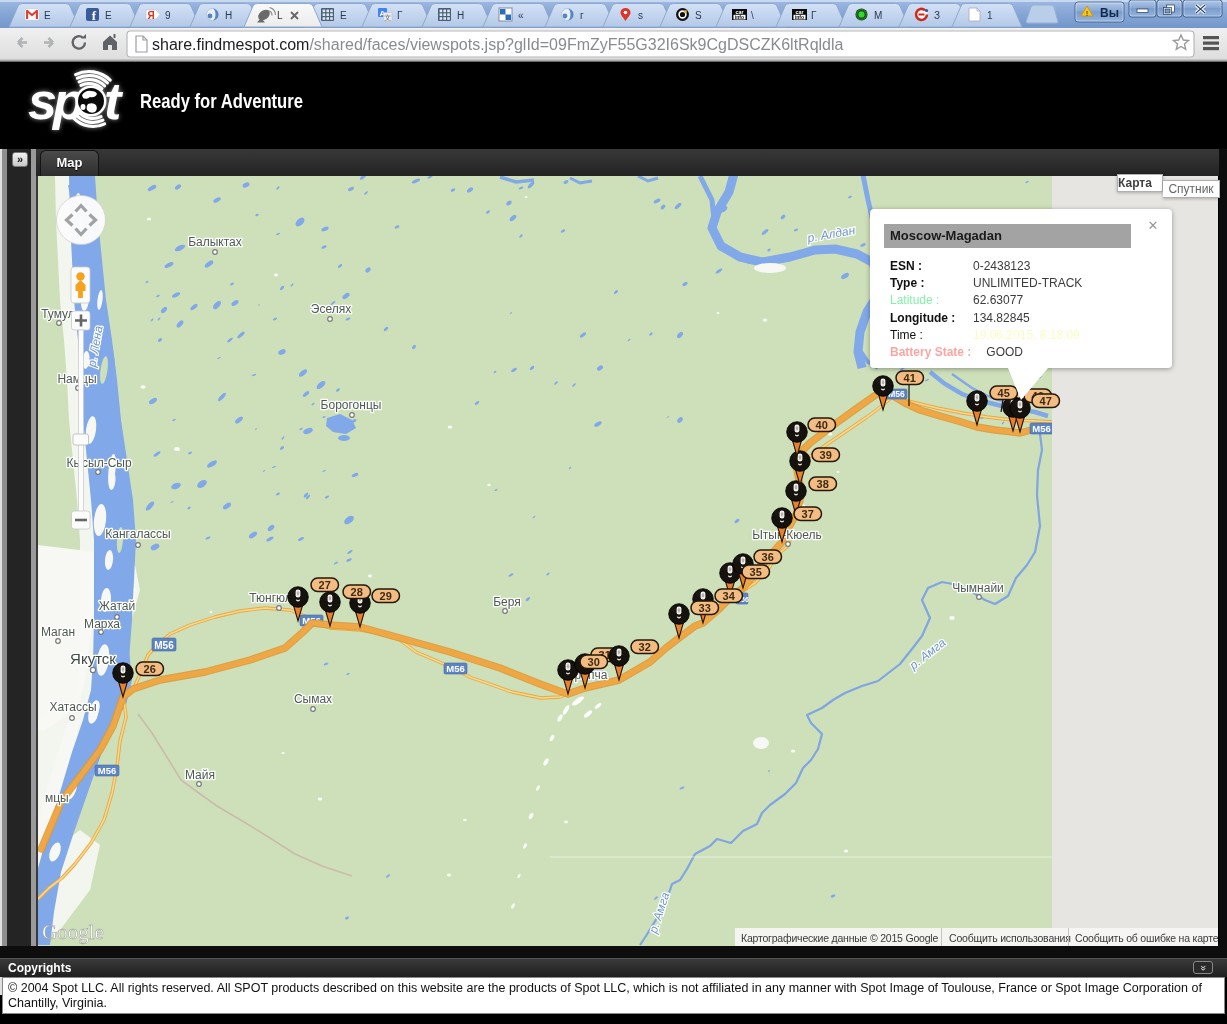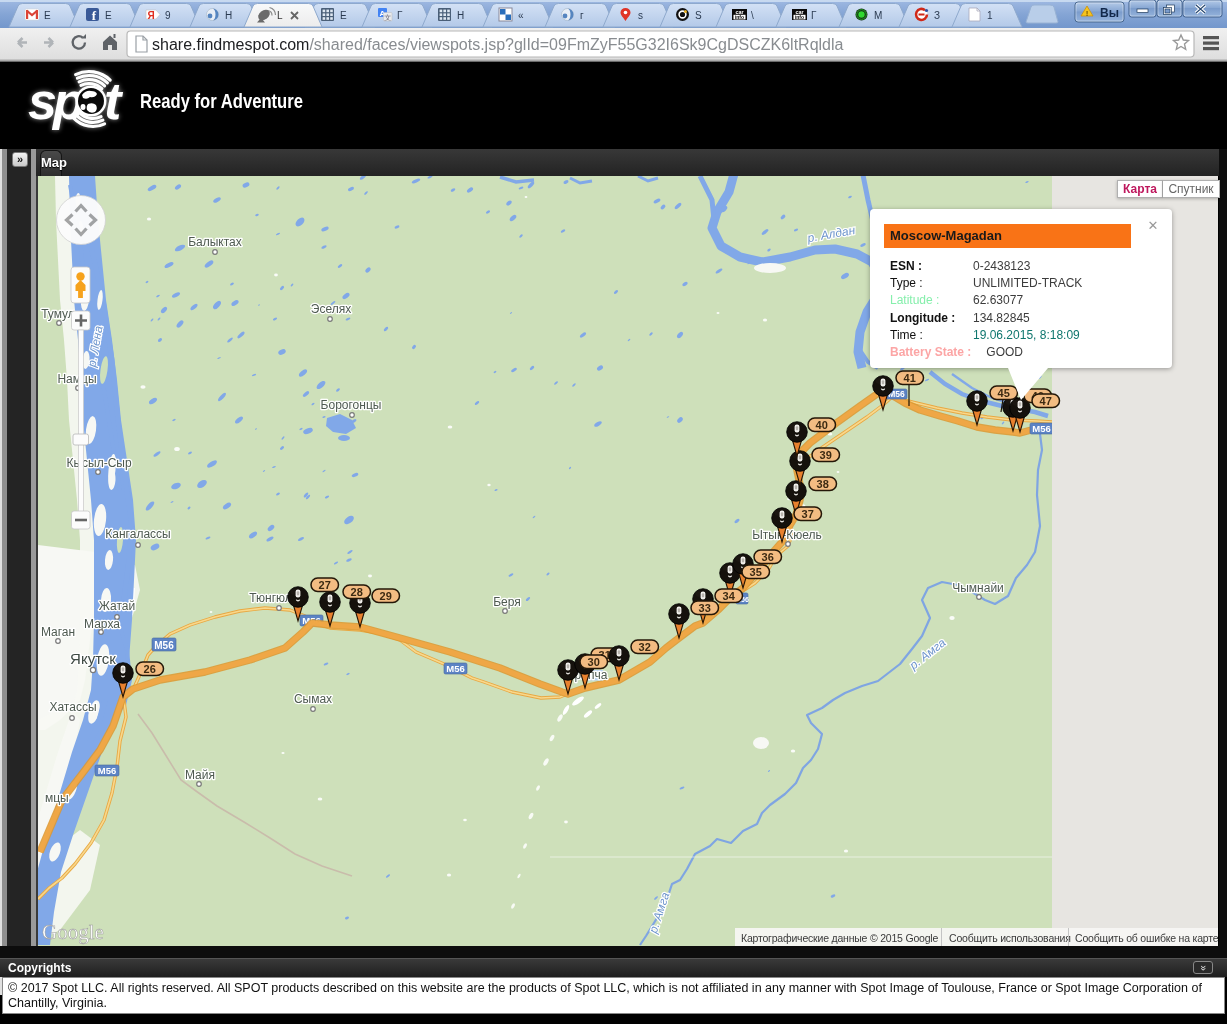--- a/index.html
+++ b/index.html
@@ -221,21 +221,21 @@
     </g>
     <text x="140" y="46" font-size="21" font-weight="bold" fill="#fff" textLength="163" lengthAdjust="spacingAndGlyphs">Ready for Adventure</text>
   </svg>
 <div class="abs" style="left:0;top:149px;width:1227px;height:27px;background:linear-gradient(#383838,#232323)"></div>
 <div class="abs" style="left:0;top:149px;width:2px;height:846px;background:#e0e0e0"></div>
 <div class="abs" style="left:2px;top:149px;width:5px;height:846px;background:#8f8f8f"></div>
 <div class="abs" style="left:7px;top:149px;width:24px;height:846px;background:#242424"></div>
 <div class="abs" style="left:31px;top:149px;width:5px;height:846px;background:#9a9a9a"></div>
 <div class="abs" style="left:36px;top:176px;width:2px;height:770px;background:#3a3a3a"></div>
 <div class="abs" style="left:12px;top:152px;width:16px;height:15px;background:linear-gradient(#f2f2f2,#c9c9c9);border:1px solid #777;border-radius:3px;color:#111;font-size:11px;font-weight:bold;text-align:center;line-height:13px">»</div>
-<div class="abs" style="left:40px;top:150px;width:22px;height:26px;background:linear-gradient(#4a4a4a,#2e2e2e);border:1px solid #141414;border-bottom:none;border-radius:6px 6px 0 0;color:#fff;font-weight:bold;font-size:13px;text-align:center;line-height:24px;text-shadow:0 1px 1px #000">Map</div>
+<div class="abs" style="left:40px;top:150px;width:59px;height:26px;background:linear-gradient(#4a4a4a,#2e2e2e);border:1px solid #141414;border-bottom:none;border-radius:6px 6px 0 0;color:#fff;font-weight:bold;font-size:13px;text-align:center;line-height:24px;text-shadow:0 1px 1px #000">Map</div>
 <svg class="abs" style="left:38px;top:176px" width="1180" height="770" viewBox="38 176 1180 770">
     <defs>
       <clipPath id="tiles">
         <rect x="38" y="176" width="1014" height="770"></rect>
       </clipPath>
     </defs>
     <rect x="38" y="176" width="1180" height="770" fill="#e7e5e1"></rect>
     <g clip-path="url(#tiles)">
       <rect x="38" y="176" width="1014" height="770" fill="#cee0ba"></rect>
       <path d="M38.0,545.0 L95.0,552.0 L100.0,570.0 L96.0,600.0 L90.0,640.0 L85.0,680.0 L80.0,700.0 L60.0,720.0 L45.0,730.0 L38.0,730.0 Z" fill="#f7f8f4"></path>
@@ -774,40 +774,40 @@
     <path d="M80.5,280 l-5,5 v6 h2.6 v7 h4.8 v-7 h2.6 v-6 z" fill="#f6a21d"></path>
     <rect x="71.5" y="311" width="18.5" height="19" rx="2.5" fill="#fcfcfc" stroke="#c8c8c8" stroke-width="0.8"></rect>
     <path d="M75,320.5 h12 M81,314.5 v12" stroke="#666" stroke-width="2.6"></path>
     <rect x="78.5" y="330" width="5" height="183" fill="#fcfcfc" stroke="#c8c8c8" stroke-width="0.7"></rect>
     <rect x="73" y="434" width="15.5" height="11" rx="2" fill="#fcfcfc" stroke="#b8b8b8" stroke-width="0.8"></rect>
     <rect x="71.5" y="511" width="18.5" height="18" rx="2.5" fill="#fcfcfc" stroke="#c8c8c8" stroke-width="0.8"></rect>
     <path d="M75,520 h12" stroke="#666" stroke-width="2.6"></path>
     <text x="42" y="939" font-size="21" font-family="Liberation Serif" fill="#ffffff" stroke="#9a9a9a" stroke-width="0.5" opacity="1">Google</text>
   </svg>
 <div class="abs" style="left:1219px;top:149px;width:8px;height:809px;background:#0d0d0d"></div>
-<div class="abs" style="left:1117px;top:180px;width:46px;height:18px;background:#fff;border:1px solid #b0b0b0;box-shadow:0 1px 3px rgba(0,0,0,0.25);font-size:12px;font-weight:bold;color:#be185d;text-align:center;line-height:17px">Карта</div>
+<div class="abs" style="left:1117px;top:174px;width:46px;height:18px;background:#fff;border:1px solid #b0b0b0;box-shadow:0 1px 3px rgba(0,0,0,0.25);font-size:12px;font-weight:bold;color:#404040;text-align:left;line-height:17px">Карта</div>
 <div class="abs" style="left:1163px;top:180px;width:57px;height:18px;background:#fff;border:1px solid #b0b0b0;border-left:none;box-shadow:0 1px 3px rgba(0,0,0,0.25);font-size:12px;color:#666;text-align:center;line-height:17px">Спутник</div>
 <div class="abs" style="left:735px;top:928px;width:483px;height:20px;background:rgba(246,246,244,0.93);font-size:10.5px;color:#3a3a3a;white-space:nowrap;letter-spacing:-0.2px">
     <span style="position:absolute;left:6px;top:4px">Картографические данные © 2015 Google</span>
     <span style="position:absolute;left:206px;top:0;width:1px;height:20px;background:#c4c4c4"></span>
     <span style="position:absolute;left:214px;top:4px">Сообщить использования</span>
     <span style="position:absolute;left:333px;top:0;width:1px;height:20px;background:#c4c4c4"></span>
     <span style="position:absolute;left:340px;top:4px">Сообщить об ошибке на карте</span>
   </div>
 <div class="abs" style="left:870px;top:209px;width:302px;height:159px;background:#fff;border-radius:4px;box-shadow:0 1px 5px rgba(0,0,0,0.35)"></div>
 <svg class="abs" style="left:1000px;top:368px" width="60" height="36" viewBox="0 0 60 36">
     <path d="M8,0 L48,0 L21,32 Z" fill="#ffffff"></path>
   </svg>
-<div class="abs" style="left:884px;top:224px;width:247px;height:24px;background:#f97316;color:#1a1a1a;font-size:13px;font-weight:bold;line-height:24px;padding-left:6px">Moscow-Magadan</div>
+<div class="abs" style="left:884px;top:224px;width:247px;height:24px;background:#a3a3a3;color:#1a1a1a;font-size:13px;font-weight:bold;line-height:24px;padding-left:6px">Moscow-Magadan</div>
 <div class="abs" style="left:1145px;top:218px;width:16px;height:16px;color:#999;font-size:13px;font-weight:normal;line-height:16px;text-align:center">✕</div>
 <div class="abs" style="left:890px;top:259px;width:280px;height:110px;font-size:12px">
     <div style="position:absolute;left:0;top:0px;width:290px;height:17px"><span style="font-weight:bold;color:#111;display:inline-block;min-width:83px;padding-right:5px">ESN :</span><span style="color:#3c3c3c">0-2438123</span></div>
-    <div style="position:absolute;left:0;top:17.19999999999999px;width:290px;height:17px"><span style="font-weight:normal;color:#111;display:inline-block;min-width:83px;padding-right:14px">Type :</span><span style="color:#3c3c3c">UNLIMITED-TRACK</span></div>
+    <div style="position:absolute;left:0;top:17.19999999999999px;width:290px;height:17px"><span style="font-weight:bold;color:#111;display:inline-block;min-width:83px;padding-right:14px">Type :</span><span style="color:#3c3c3c">UNLIMITED-TRACK</span></div>
     <div style="position:absolute;left:0;top:34.39999999999998px;width:290px;height:17px"><span style="font-weight:normal;color:#86efac;display:inline-block;min-width:83px;padding-right:15px">Latitude :</span><span style="color:#3c3c3c">62.63077</span></div>
     <div style="position:absolute;left:0;top:51.599999999999966px;width:290px;height:17px"><span style="font-weight:bold;color:#111;display:inline-block;min-width:83px;padding-right:3px">Longitude :</span><span style="color:#3c3c3c">134.82845</span></div>
-    <div style="position:absolute;left:0;top:68.79999999999995px;width:290px;height:17px"><span style="font-weight:normal;color:#111;display:inline-block;min-width:83px;padding-right:3px">Time :</span><span style="color:#0f766e">19.06.2015, 8:18:09</span></div>
+    <div style="position:absolute;left:0;top:68.79999999999995px;width:290px;height:17px"><span style="font-weight:normal;color:#111;display:inline-block;min-width:83px;padding-right:3px">Time :</span><span style="color:#fef9c3">19.06.2015, 8:18:09</span></div>
     <div style="position:absolute;left:0;top:85.99999999999994px;width:290px;height:17px"><span style="font-weight:bold;color:#fca5a5;display:inline-block;min-width:83px;padding-right:15px">Battery State :</span><span style="color:#3c3c3c">GOOD</span></div>
   </div>
 <div class="abs" style="left:0;top:946px;width:1227px;height:12px;background:#0d0d0d"></div>
 <div class="abs" style="left:0;top:958px;width:1227px;height:19px;background:linear-gradient(#3a3a3a,#1e1e1e);border-top:1px solid #555"></div>
 <div class="abs" style="left:8px;top:961px;color:#fff;font-size:12px;font-weight:bold">Copyrights</div>
 <div class="abs" style="left:1193px;top:961px;width:20px;height:13px;background:#2a2a2a;border:1px solid #888;border-radius:3px;color:#ddd;font-size:10px;text-align:center;line-height:12px"><span style="display:inline-block;transform:rotate(90deg)">»</span></div>
 <div class="abs" style="left:2px;top:977px;width:1223px;height:37px;background:#fff;border:1px solid #888"></div>
-<div class="abs" style="left:8px;top:981px;width:1212px;color:#111;font-size:12.5px;line-height:14.5px">© 2017 Spot LLC. All rights reserved. All SPOT products described on this website are the products of Spot LLC, which is not affiliated in any manner with Spot Image of Toulouse, France or Spot Image Corporation of Chantilly, Virginia.</div>
+<div class="abs" style="left:8px;top:981px;width:1212px;color:#111;font-size:12.5px;line-height:14.5px">© 2004 Spot LLC. All rights reserved. All SPOT products described on this website are the products of Spot LLC, which is not affiliated in any manner with Spot Image of Toulouse, France or Spot Image Corporation of Chantilly, Virginia.</div>
 </body></html>

